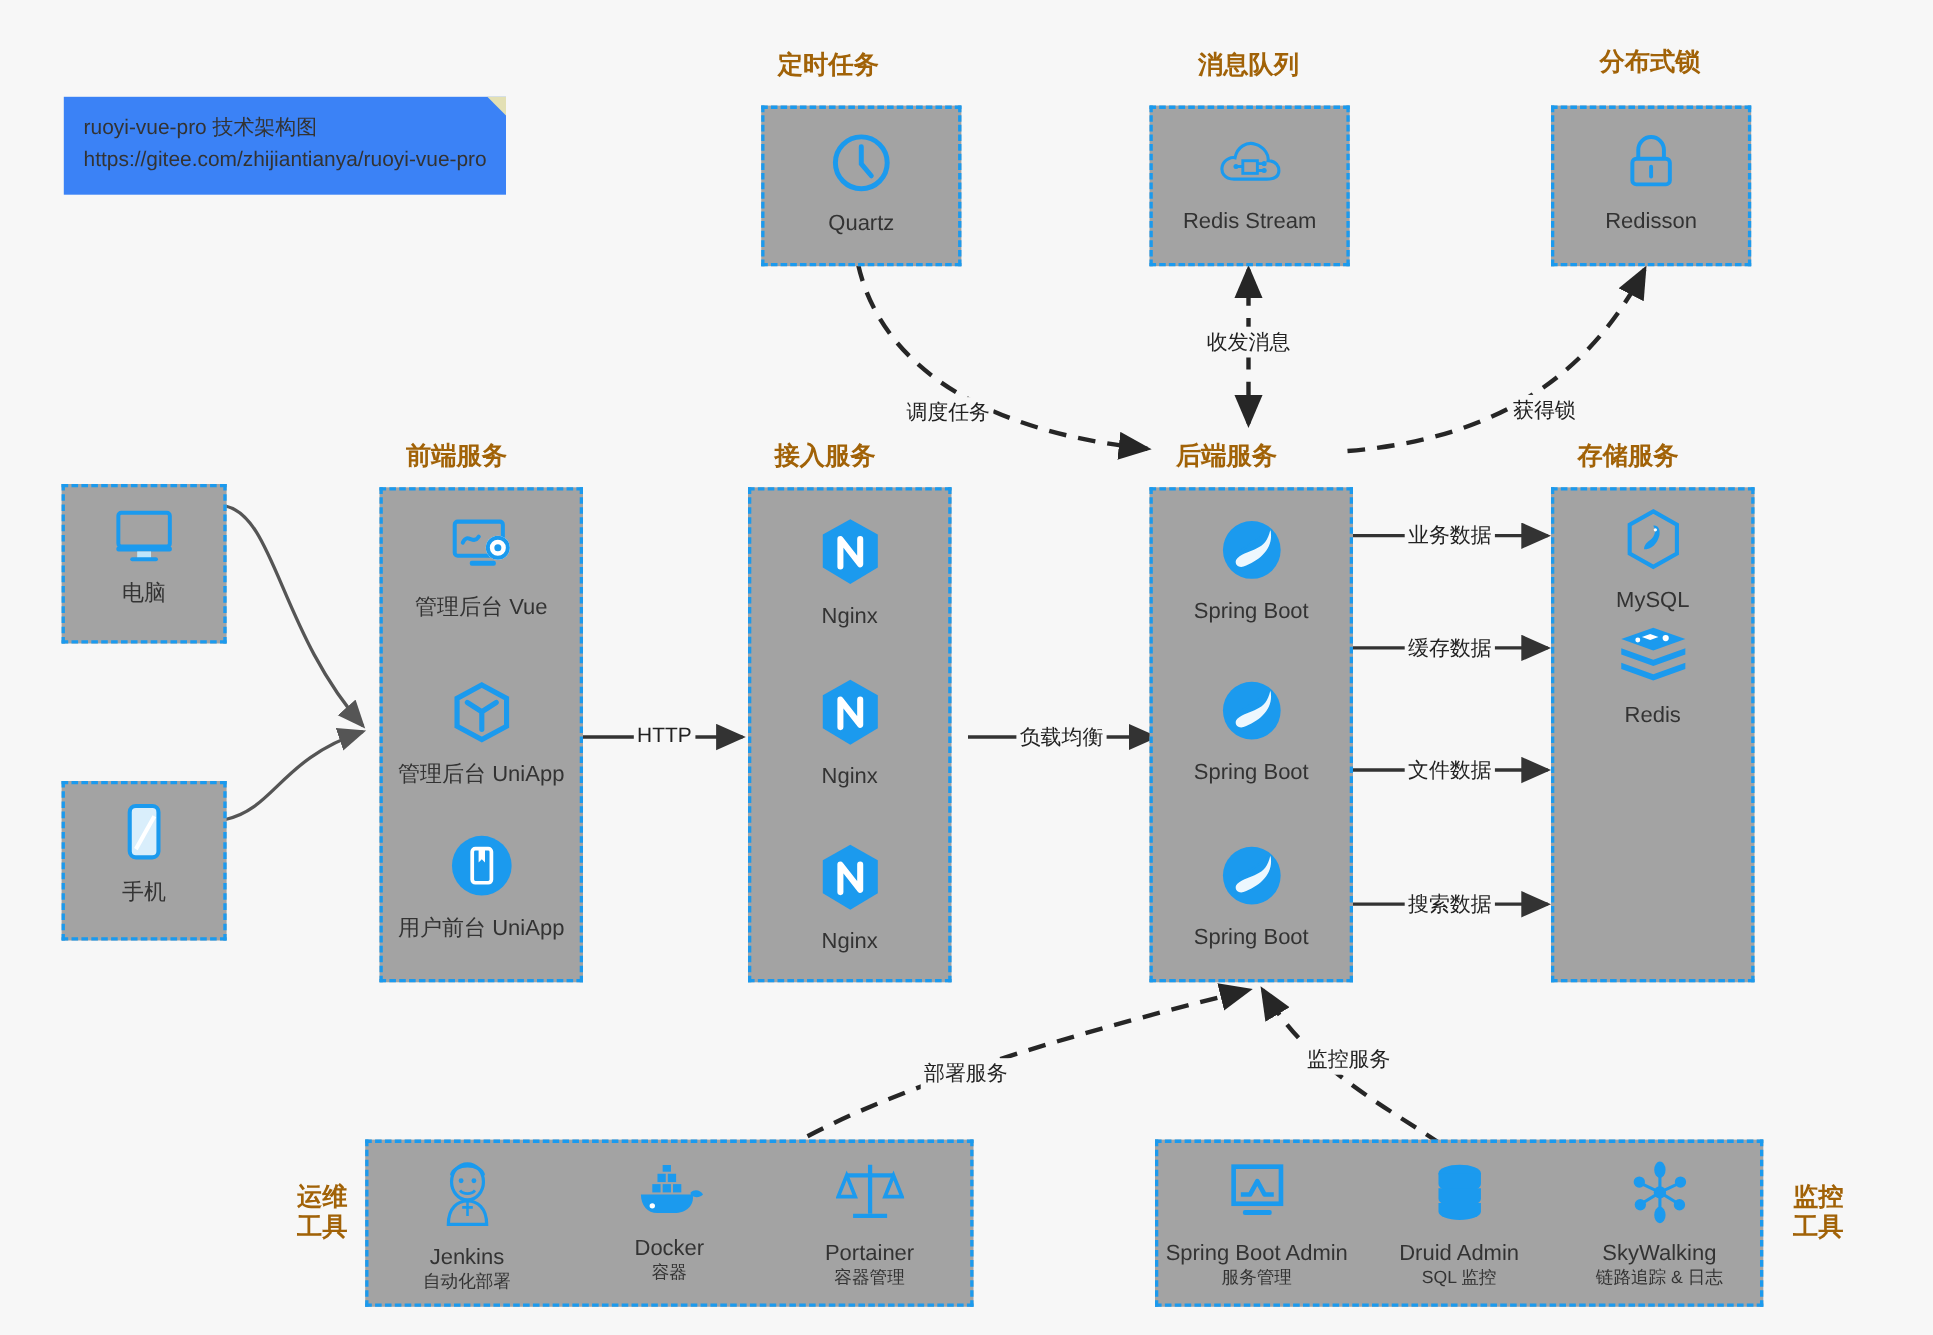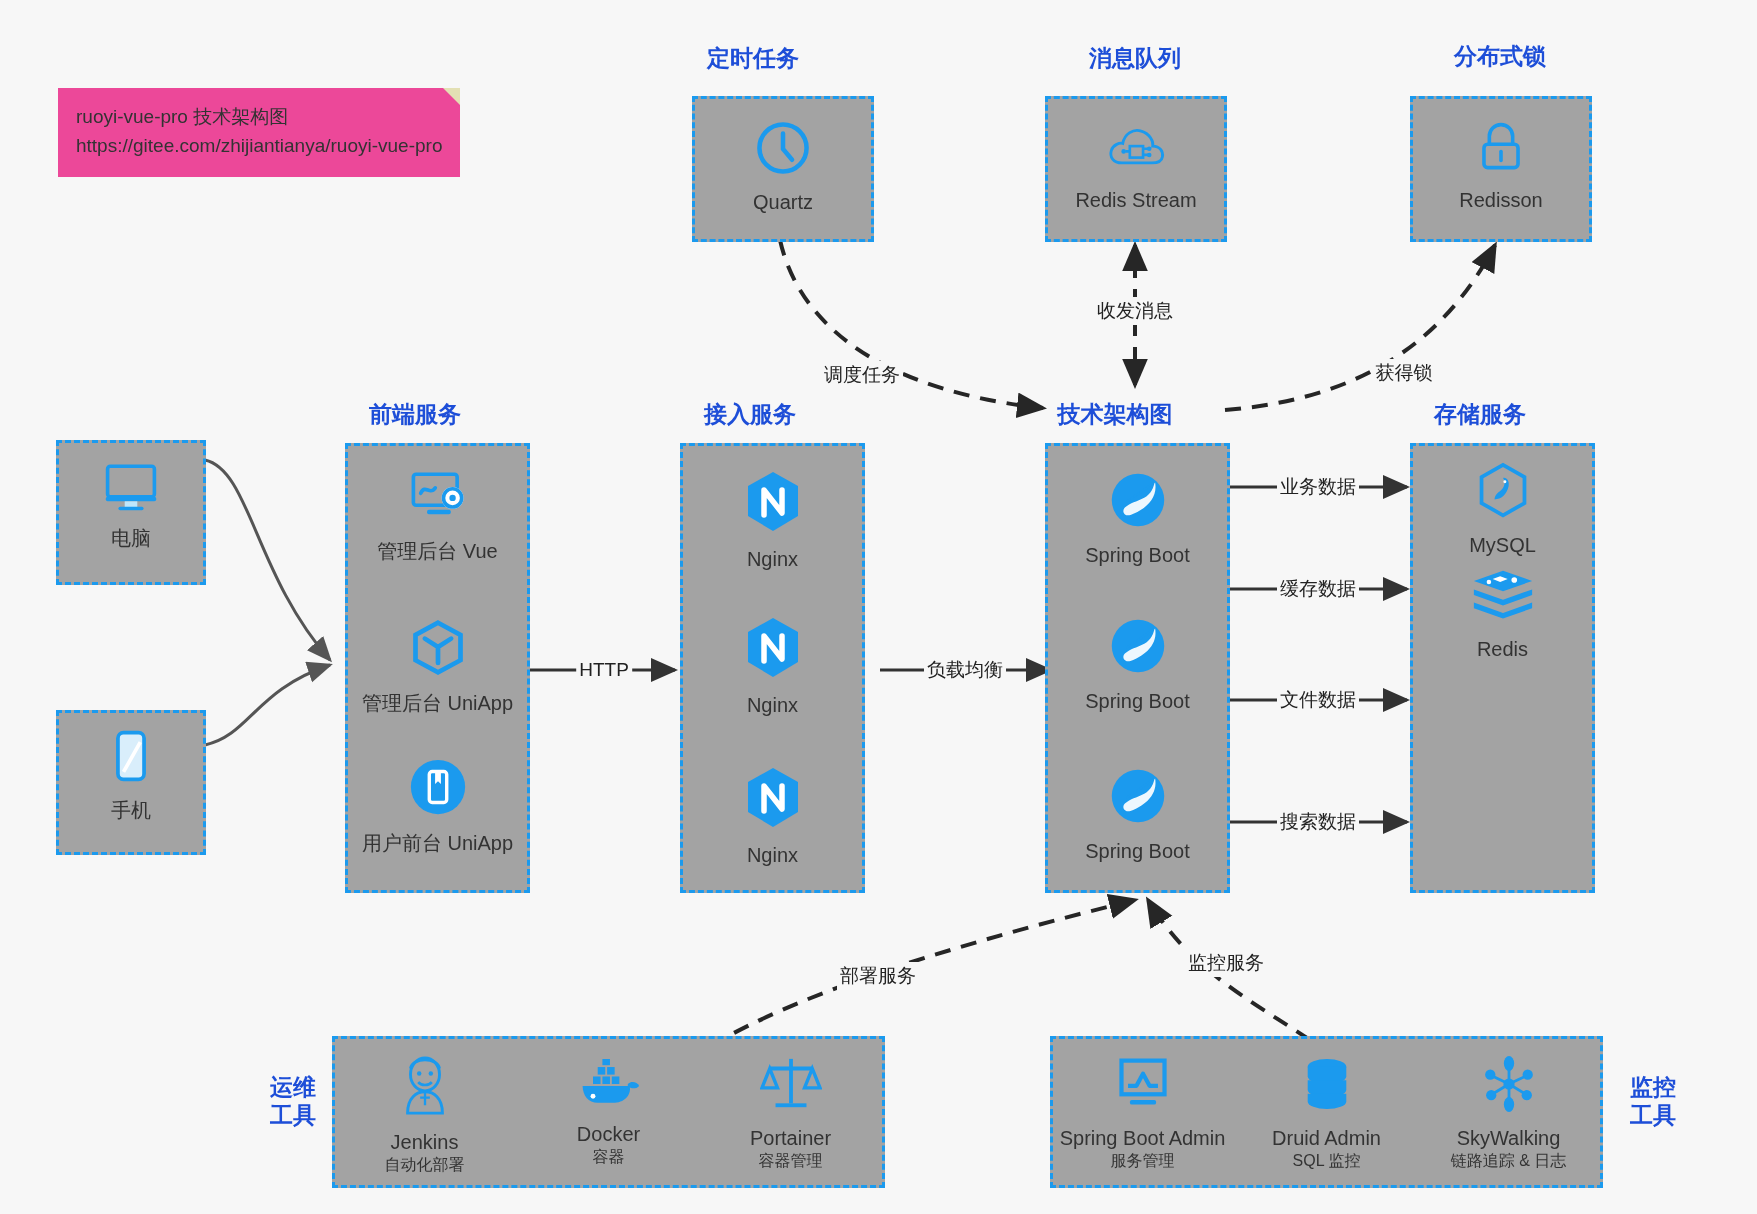--- a/index.html
+++ b/index.html
@@ -15,37 +15,37 @@
     overflow: hidden;
   }
   svg.edges {
     position: absolute;
     left: 0; top: 0;
     width: 1757px; height: 1214px;
     pointer-events: none;
   }
   .note {
     position: absolute;
-    background: #ec4899;
+    background: #3b82f6;
     color: #333333;
     font-size: 19px;
     line-height: 1.55;
     padding: 14px 18px 16px 18px;
     white-space: nowrap;
   }
   .note .fold {
     position: absolute;
     right: 0; top: 0;
     width: 0; height: 0;
     border-left: 17px solid transparent;
     border-top: 17px solid #e3e0b4;
   }
   .grp-title {
     position: absolute;
-    color: #1d4ed8;
+    color: #a16207;
     font-weight: bold;
     font-size: 23px;
     text-align: center;
     line-height: 1.22;
     white-space: nowrap;
   }
   .box {
     position: absolute;
     border: 3px dashed #1b9aee;
     background: #a3a3a3;
@@ -275,21 +275,21 @@
       <span class="ico">
         <svg width="58" height="64" viewBox="0 0 58 64">
           <path d="M29 2 L54 16 L54 46 L29 61 L4 46 L4 16 Z" fill="#1b9aee"></path>
           <path d="M20 45 L20 20 L38 43 L38 20" fill="none" stroke="#ffffff" stroke-width="5.5" stroke-linejoin="round" stroke-linecap="round"></path>
         </svg>
       </span>
       <span class="lbl">Nginx</span>
     </div>
   </div>
 
-  <div class="grp-title" style="left:1045px; top:400px; width:140px;">技术架构图</div>
+  <div class="grp-title" style="left:1045px; top:400px; width:140px;">后端服务</div>
   <div class="box" style="left:1045px; top:443px; width:185px; height:450px;">
     <div class="node" style="top:24px;">
       <span class="ico">
         <svg width="60" height="60" viewBox="0 0 64 64">
           <circle cx="32" cy="32" r="28" fill="#1b9aee"></circle>
           <path d="M50 12 C46 34 30 30 18 40 C14 44 18 50 24 48 C40 42 54 30 50 12 Z" fill="#ffffff" opacity="0.92"></path>
           <path d="M50 12 C40 22 30 26 20 34" fill="none" stroke="#1b9aee" stroke-width="2"></path>
         </svg>
       </span>
       <span class="lbl">Spring Boot</span>

